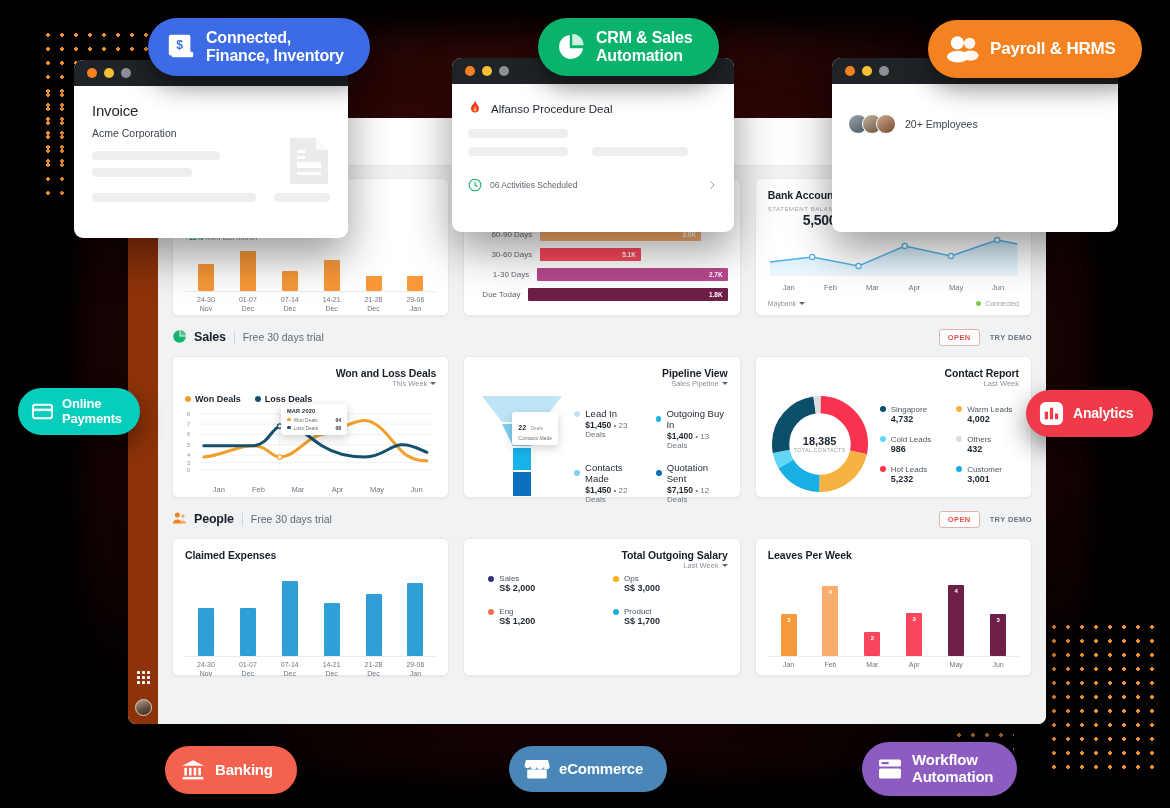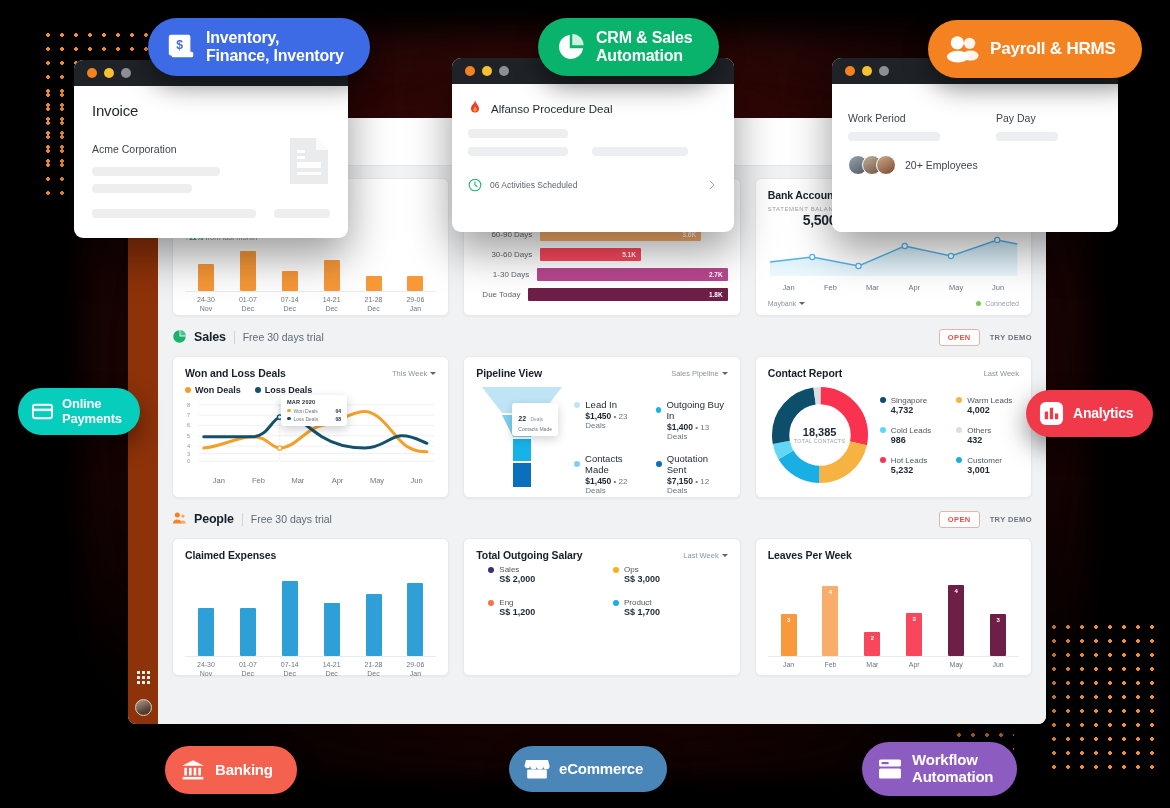--- a/index.html
+++ b/index.html
@@ -68,21 +68,21 @@
     border-radius:3px; padding:3px 8px; background:#fff; letter-spacing:.4px;
   }
   .btn-demo { color:#6a7480; font-size:7.5px; font-weight:bold; letter-spacing:.4px; }
   .cards { display:flex; gap:14px; padding:0 14px; }
   .card {
     background:#fff; border-radius:6px; border:1px solid #e7e9eb;
     box-shadow:0 1px 2px rgba(16,24,40,.05);
     flex:1; padding:10px 12px; position:relative;
   }
   .card-title { font-size:10.5px; font-weight:bold; color:#17202a; letter-spacing:-.1px; }
-  .card-head { display:flex; align-items:center; }
+  .card-head { display:flex; align-items:flex-end;flex-direction:column; }
   .card-sel { margin-left:auto; font-size:7.5px; color:#8b949d; display:flex; align-items:center; gap:3px; }
   .chev { width:0;height:0;border-left:3px solid transparent;border-right:3px solid transparent;border-top:3.5px solid #5a6570; }
   .kpi-label { font-size:6px; color:#9aa2aa; letter-spacing:.6px; text-transform:uppercase; margin-top:6px; }
   .kpi-value { font-size:14px; font-weight:bold; color:#1b2530; letter-spacing:-.3px;margin-left:35px; }
   .kpi-delta { font-size:7.5px; color:#2aa86a; margin-top:4px; }
   .kpi-delta b { font-weight:bold; }
   .kpi-delta span.muted { color:#8b949d; font-weight:normal; }
   
   .vbars { display:flex; align-items:flex-end; gap:0; height:62px; margin-top:8px; border-bottom:1px solid #e9ecef; }
   .vbar-col { flex:1; display:flex; justify-content:center; align-items:flex-end; height:100%; }
@@ -118,21 +118,21 @@
   .dlitem .v { font-size:9px; font-weight:bold; color:#1d2732; margin-left:11px; }
   
   .mockwin {
     position:absolute; background:#fff; border-radius:9px;
     box-shadow:0 18px 44px rgba(0,0,0,.40); overflow:hidden;
   }
   .mock-tb { height:26px; background:#1f2327; display:flex; align-items:center; padding-left:13px; gap:7px; }
   .mock-tb i { width:10px; height:10px; border-radius:50%; display:block; }
   .mock-body { padding:16px 18px 18px 18px; position:relative; }
   .mock-h { font-size:15px; color:#1e262e; letter-spacing:-.2px; }
-  .mock-sub { font-size:10.5px; color:#3c454e; margin-top:24px; }
+  .mock-sub { font-size:10.5px; color:#3c454e; margin-top:8px; }
   .skel { background:#eceef0; border-radius:4px; height:9px; }
   
   .pill {
     position:absolute; display:flex; align-items:center; gap:10px;
     border-radius:999px; padding:10px 22px 10px 16px; color:#fff;
     box-shadow:0 10px 26px rgba(0,0,0,.45);
     font-weight:bold; letter-spacing:-.2px;
   }
   .pill .ptxt { line-height:1.12; }
   .pill svg { display:block; }
@@ -726,47 +726,37 @@
   </div>
 </div>
 
 <div class="mockwin" style="left:832px;top:58px;width:286px;height:174px">
   <div class="mock-tb">
     <i style="background:#f58220"></i>
     <i style="background:#f5c032"></i>
     <i style="background:#8b9096"></i>
   </div>
   <div class="mock-body" style="padding:16px 16px 14px 16px">
-    <div style="display:flex;margin-top:12px">
-      <div style="width:148px">
-        <div style="font-size:10.5px;color:#3c454e">Work Period</div>
-        <div class="skel" style="width:92px;margin-top:8px"></div>
-      </div>
-      <div>
-        <div style="font-size:10.5px;color:#3c454e">Pay Day</div>
-        <div class="skel" style="width:62px;margin-top:8px"></div>
-      </div>
-    </div>
     <div class="avatars">
       <span class="av" style="background:linear-gradient(150deg,#9aa3aa,#4d5a64)"></span>
       <span class="av" style="background:linear-gradient(150deg,#c3b29c,#6b5340)"></span>
       <span class="av" style="background:linear-gradient(150deg,#caa98c,#7b4a2d)"></span>
       <span style="font-size:10.5px;color:#3c454e;margin-left:9px">20+ Employees</span>
     </div>
   </div>
 </div>
 
 <div class="pill" style="left:148px;top:18px;background:#3d6be6;font-size:16px;padding:11px 26px 11px 18px">
   <svg width="30" height="30" viewBox="0 0 32 32">
     <rect x="3" y="3" width="23" height="22" rx="2" fill="#fff"></rect>
     <rect x="6" y="21" width="23" height="6" rx="1.6" fill="#fff"></rect>
     <text x="14.5" y="18" font-size="13" font-weight="bold" fill="#3d6be6" text-anchor="middle" font-family="Liberation Sans">$</text>
   </svg>
   <span class="ptxt">
-    <span style="display:block">Inventory,</span>
+    <span style="display:block">Connected,</span>
     <span style="display:block">Finance, Inventory</span>
   </span>
 </div>
 
 <div class="pill" style="left:538px;top:18px;background:#0ab36b;font-size:16px;padding:11px 26px 11px 18px">
   <svg width="30" height="30" viewBox="0 0 24 24">
     <path d="M11 2.4A9.6 9.6 0 1 0 21.6 13H11z" fill="#fff"></path>
     <path d="M13 1.5v9.1h9.1A9.2 9.2 0 0 0 13 1.5z" fill="#fff" opacity=".8"></path>
   </svg>
   <span class="ptxt">

